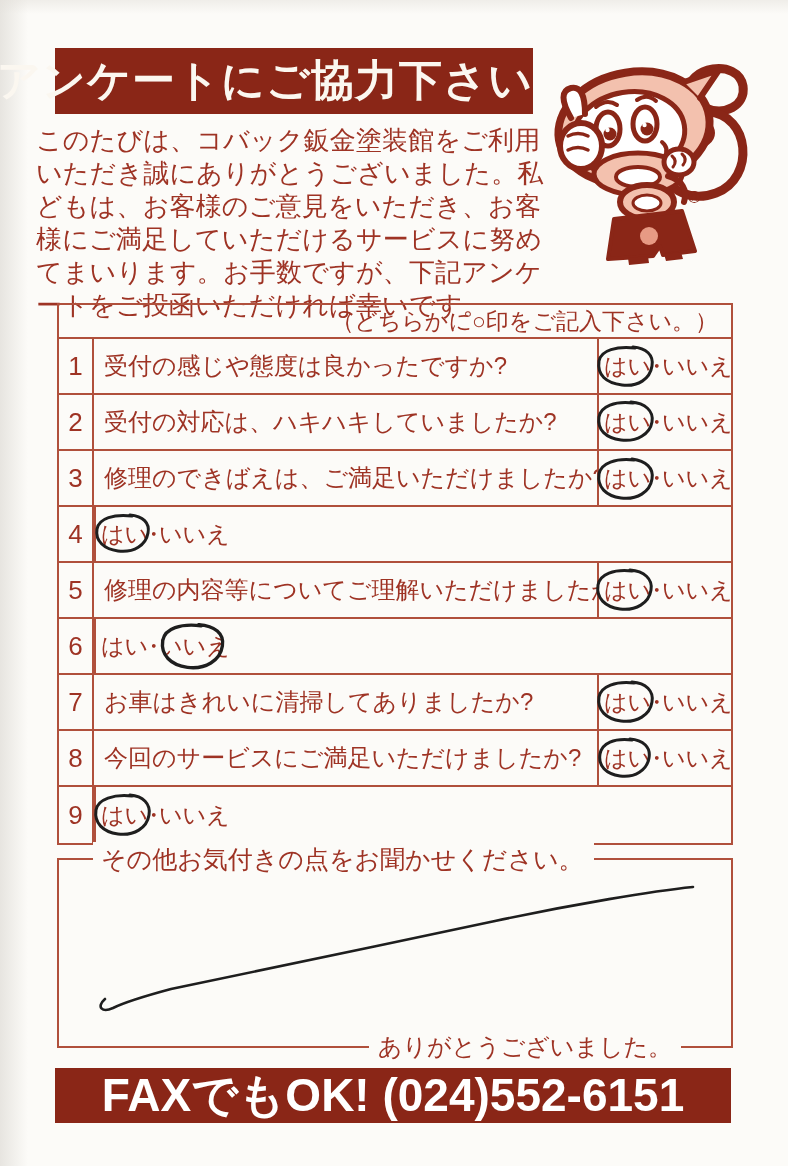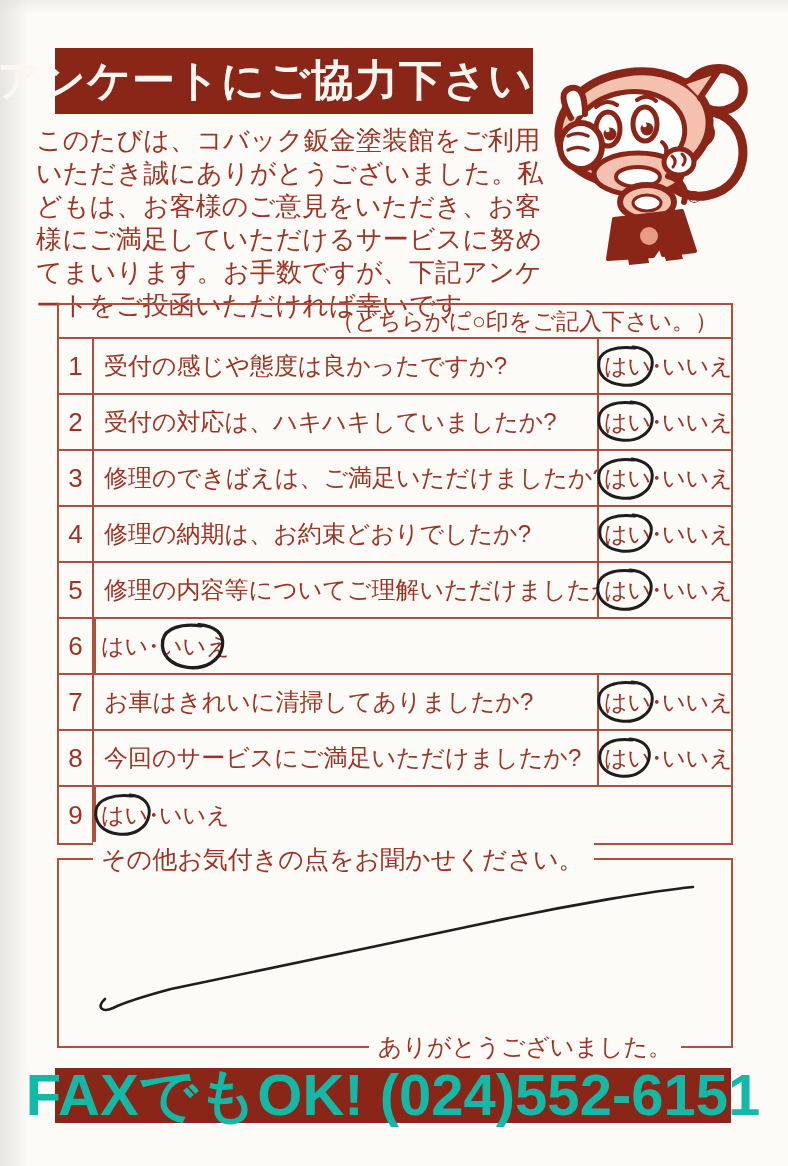--- a/index.html
+++ b/index.html
@@ -85,23 +85,23 @@
   }
   .thanks{
     position:absolute;bottom:-18px;right:50px;background:var(--paper,#fcfbf8);
     padding:0 9px;font-size:24px;line-height:35px;
     color:var(--text-red,#9e3324);white-space:nowrap;
   }
   .pen-line{position:absolute;left:0;top:0;width:672px;height:186px;overflow:visible;}
   
   .footer-bar{
     position:absolute;left:55px;top:1068px;width:676px;height:55px;
-    background:var(--dark-red,#8a2617);color:#14b8a6;
+    background:var(--dark-red,#8a2617);color:#ffffff;
     display:flex;align-items:center;justify-content:center;
-    font-size:58px;font-weight:bold;letter-spacing:0px;white-space:nowrap;
+    font-size:46px;font-weight:bold;letter-spacing:0px;white-space:nowrap;
   }
 </style>
 </head>
 <body>
 
 <div class="page">
   <div class="scan-edge"></div>
   <div class="scan-edge-top"></div>
 
   <div class="header-bar">
@@ -198,21 +198,20 @@
           <span class="sep">・</span>
           <span>いいえ</span>
         <svg class="pen-circle show-yes" viewBox="0 0 64 48">
             <path d="M39 5 C53 7 61 14 59 25 C57 38 44 46 28 44 C13 42 4 33 6 20 C8 9 23 4 41 6" fill="none" stroke="var(--pen-black,#1e1e1e)" stroke-width="3" stroke-linecap="round"></path>
           </svg>
       </div>
     </div>
 
     <div class="s-row">
       <div class="cell num">4</div>
-      <div class="cell q">修理の納期は、お約束どおりでしたか?</div>
       <div class="cell a">
         <span>はい</span>
           <span class="sep">・</span>
           <span>いいえ</span>
         <svg class="pen-circle show-yes" viewBox="0 0 64 48">
             <path d="M40 5 C53 6 60 13 58 23 C56 35 44 43 28 41 C14 39 5 31 7 19 C9 8 24 4 42 6" fill="none" stroke="var(--pen-black,#1e1e1e)" stroke-width="3" stroke-linecap="round"></path>
           </svg>
       </div>
     </div>
 

